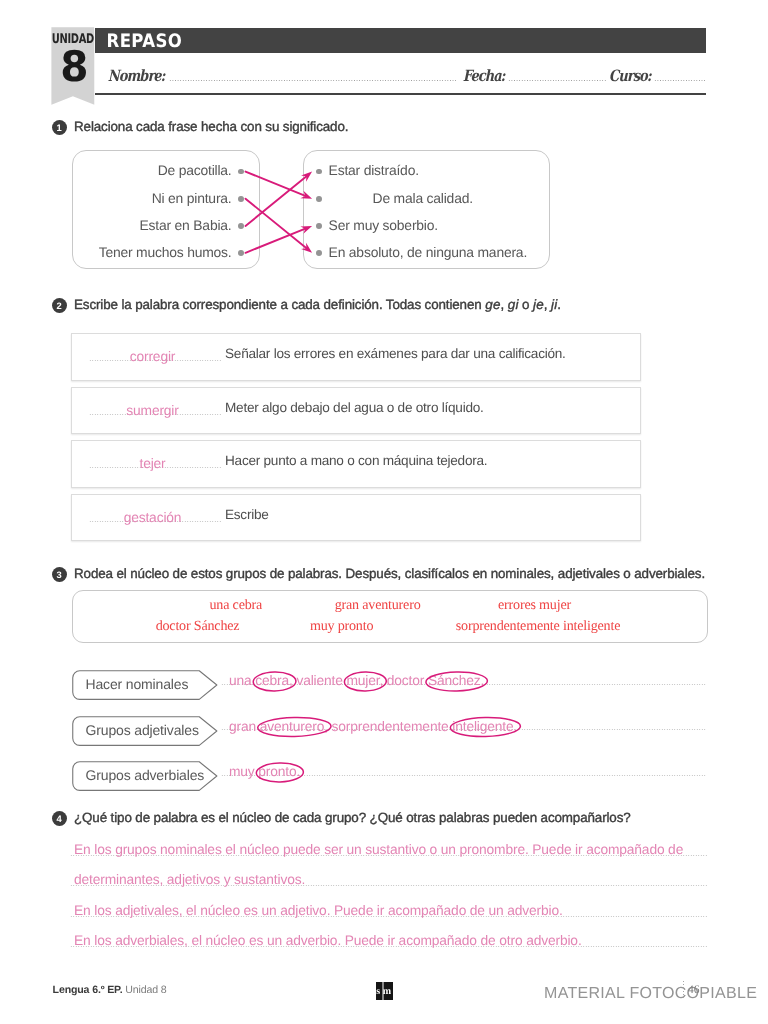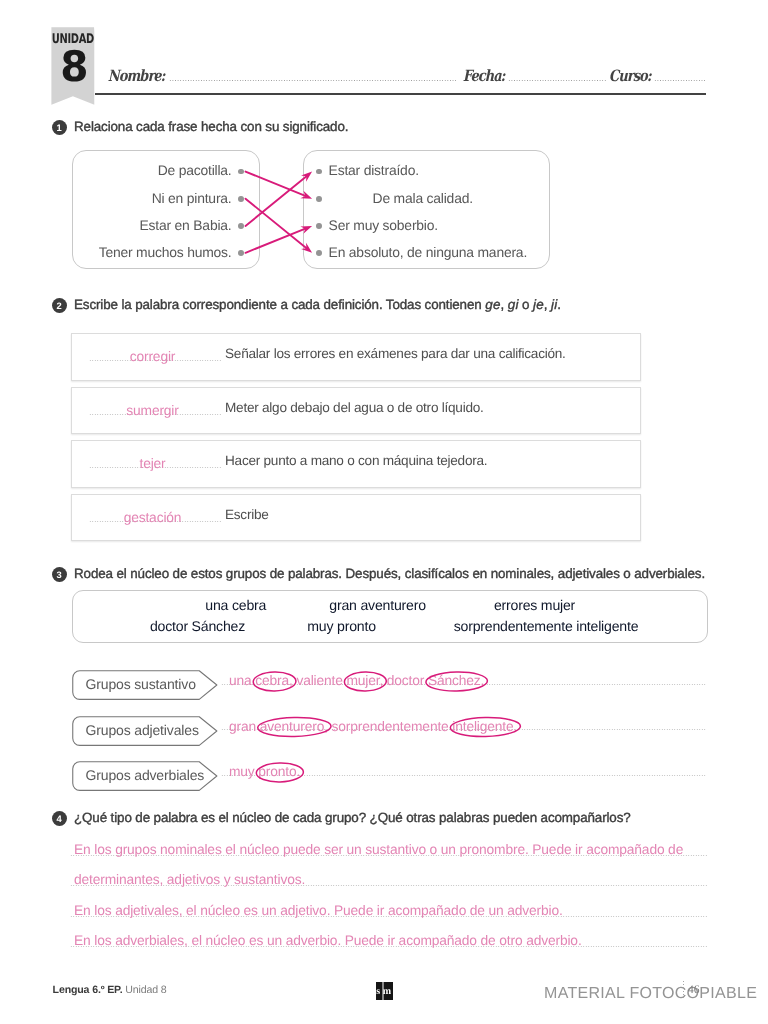--- a/index.html
+++ b/index.html
@@ -59,22 +59,22 @@
      color:#e385b4;letter-spacing:-0.15px;white-space:nowrap;text-align:center;}
   .ansbox .ansdots{position:absolute;height:3px;
      background-image:radial-gradient(circle,#b8b8b8 0.5px,transparent 0.55px);
      background-size:2.5px 3px;background-repeat:repeat-x;background-position:0 50%;}
   .ansbox .def{position:absolute;font-family:"Liberation Sans",sans-serif;font-size:13.6px;
      color:#4e4e4e;letter-spacing:-0.25px;white-space:nowrap;}
 
   
   .wordbox{position:absolute;left:72px;top:590px;width:634px;height:51px;
      border:1px solid #c8c8c8;border-radius:11px;background:#fff;}
-  .wordbox .w{position:absolute;font-family:Liberation Sans, sans-serif;font-size:14.1px;
-     color:#0f172a;letter-spacing:-0.2px;white-space:nowrap;text-align:center;}
+  .wordbox .w{position:absolute;font-family:Liberation Serif, serif;font-size:14.1px;
+     color:#ef4444;letter-spacing:-0.2px;white-space:nowrap;text-align:center;}
   .tagrow{position:absolute;left:72px;}
   .tagshape{position:absolute;left:0;top:0;}
   .tagshape text,.taglabel{font-family:"Liberation Sans",sans-serif;font-size:14px;color:#595959;}
   .taglabel{position:absolute;white-space:nowrap;letter-spacing:-0.15px;}
   .ansline{position:absolute;font-family:"Liberation Sans",sans-serif;font-size:13.8px;
      color:#e385b4;letter-spacing:-0.15px;white-space:nowrap;}
   .linedots{position:absolute;height:3px;
      background-image:radial-gradient(circle,#b8b8b8 0.5px,transparent 0.55px);
      background-size:2.5px 3px;background-repeat:repeat-x;background-position:0 50%;}
 
@@ -97,20 +97,23 @@
 </style>
 </head>
 <body>
 
 <div class="page">
 
   <div class="hdr">
     <div class="ribbon">
       <div class="uni">UNIDAD</div>
       <div class="num">8</div>
+    </div>
+    <div class="titlebar">
+      <span>REPASO</span>
     </div>
     <div class="fieldrow">
       <div class="fld" style="left:0px;width:347px;">
         <span class="lab">Nombre:</span>
         <span class="dots"></span>
       </div>
       <div class="fld" style="left:355px;width:142px;">
         <span class="lab">Fecha:</span>
         <span class="dots"></span>
       </div>
@@ -197,28 +200,28 @@
   <div class="ex" style="left:52px;top:568px;">
     <div class="exnum">3</div>
     <div class="exprompt">Rodea el núcleo de estos grupos de palabras. Después, clasifícalos en nominales, adjetivales o adverbiales.</div>
   </div>
   <div class="wordbox" id="ex3-words">
       <div class="w" style="left: 62.8px; top: 5.8px; width: 200px;">una cebra</div>
       <div class="w" style="left: 204.6px; top: 5.8px; width: 200px;">gran aventurero</div>
       <div class="w" style="left: 361.5px; top: 5.8px; width: 200px;">errores mujer</div>
       <div class="w" style="left: 168.6px; top: 26.9px; width: 200px;">muy pronto</div>
       <div class="w" style="left: 24.5px; top: 26.9px; width: 200px;">doctor Sánchez</div>
-      <div class="w" style="left: 365px; top: 26.9px; width: 200px; margin-left: 8px;">sorprendentemente inteligente</div>
+      <div class="w" style="left: 365px; top: 26.9px; width: 200px;">sorprendentemente inteligente</div>
     </div>
   <div id="ex3-tags">
       <div class="tagrow" style="top: 670px; width: 640px; height: 28.6px;">
         <svg class="tagshape" width="146.1" height="30.6">
           <path d="M 7.75 0.75 H 127.25 L 144.85 15.05 L 127.25 29.35 H 7.75 A 7 7 0 0 1 0.75 22.35 V 7.75 A 7 7 0 0 1 7.75 0.75 Z" fill="#fff" stroke="#777" stroke-width="1.1" stroke-linejoin="round"></path>
         </svg>
-        <div class="taglabel" style="left: 13.5px; top: 6.1px;">Grupos sustantivo</div>
+        <div class="taglabel" style="left: 13.5px; top: 6.1px;">Hacer nominales</div>
       </div>
       <div class="tagrow" style="top: 715.5px; width: 640px; height: 28.6px;">
         <svg class="tagshape" width="146.1" height="30.6">
           <path d="M 7.75 0.75 H 127.25 L 144.85 15.05 L 127.25 29.35 H 7.75 A 7 7 0 0 1 0.75 22.35 V 7.75 A 7 7 0 0 1 7.75 0.75 Z" fill="#fff" stroke="#777" stroke-width="1.1" stroke-linejoin="round"></path>
         </svg>
         <div class="taglabel" style="left: 13.5px; top: 6.1px;">Grupos adjetivales</div>
       </div>
       <div class="tagrow" style="top: 761px; width: 640px; height: 28.6px; text-align: center;">
         <svg class="tagshape" width="146.1" height="30.6">
           <path d="M 7.75 0.75 H 127.25 L 144.85 15.05 L 127.25 29.35 H 7.75 A 7 7 0 0 1 0.75 22.35 V 7.75 A 7 7 0 0 1 7.75 0.75 Z" fill="#fff" stroke="#777" stroke-width="1.1" stroke-linejoin="round"></path>

